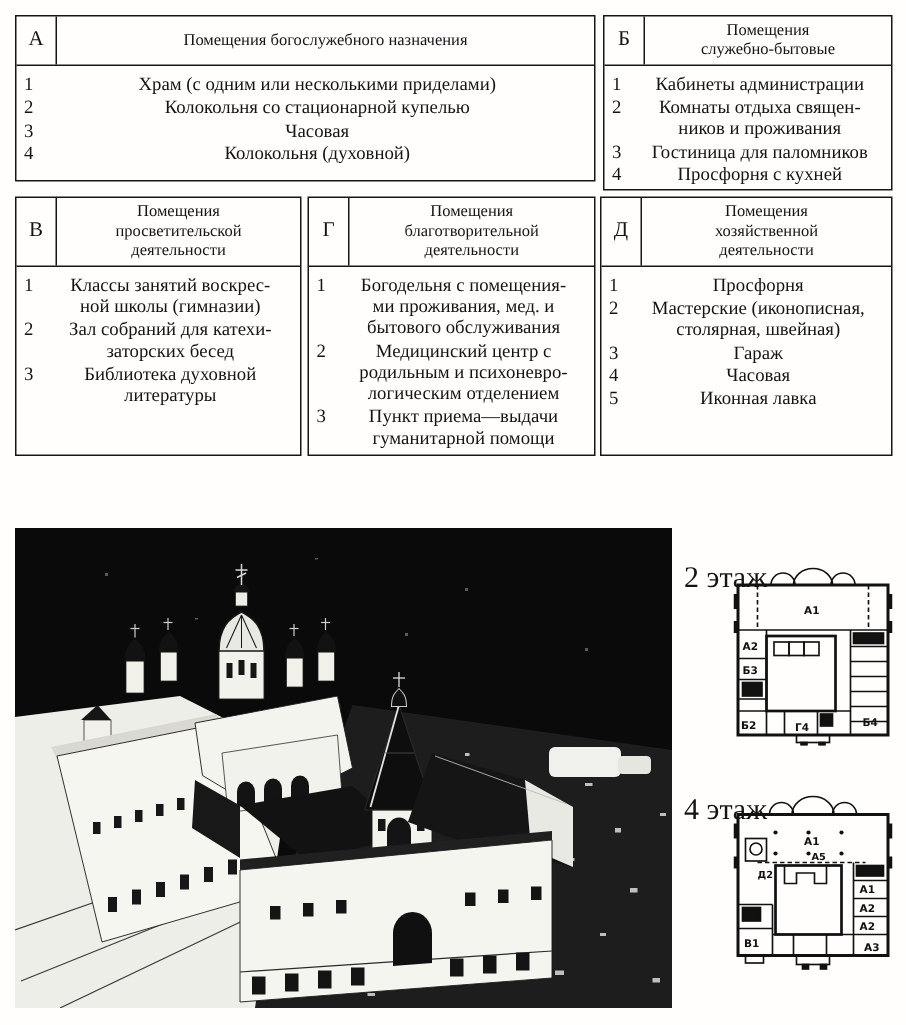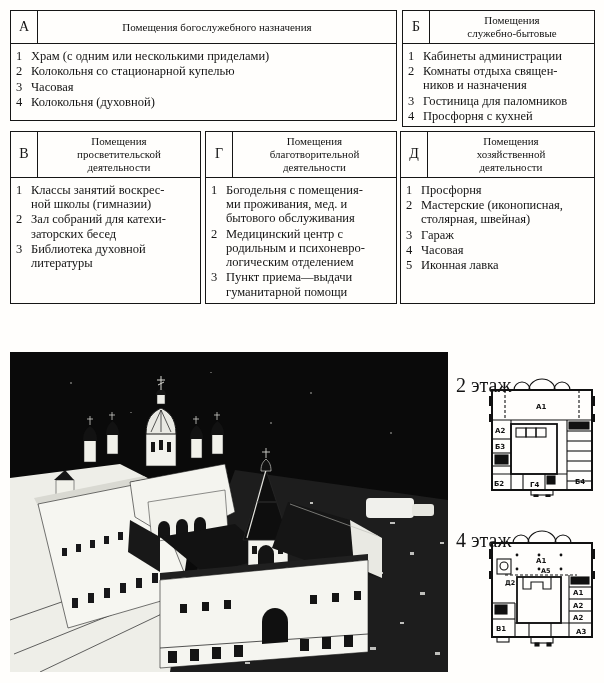--- a/index.html
+++ b/index.html
@@ -7,21 +7,21 @@
         font-family:"Liberation Serif", serif;color:#141414;overflow:hidden;}
   .tbl{position:absolute;border:1.6px solid #161616;background:#fffefc;box-sizing:border-box;}
   .hdr{display:flex;border-bottom:1.6px solid #161616;}
   .letter{width:26px;display:flex;align-items:center;justify-content:center;
           border-right:1.6px solid #161616;font-size:14px;}
   .title{flex:1;display:flex;align-items:center;justify-content:center;text-align:center;
          white-space:pre-line;font-size:11px;line-height:1.18;padding:3px 2px;}
   .bd{padding:5px 4px 0 5px;font-size:12.5px;line-height:1.14;}
   .item{display:flex;margin-bottom:1px;}
   .num{width:15px;flex:0 0 15px;}
-  .txt{flex:1;white-space:pre-line;}
+  .txt{flex:1;white-space:pre-line;text-align:center;}
   .floor-label{position:absolute;font-size:20px;white-space:nowrap;margin-top:24px;}
   #photo{position:absolute;left:10px;top:352px;}
   #plan2{position:absolute;left:489px;top:369px;}
   #plan1{position:absolute;left:489px;top:519px;}
   .plan text{font-family:"DejaVu Sans",sans-serif;font-size:7px;font-weight:bold;fill:#111;}
 </style>
 </head>
 <body>
 
 <div id="page">
@@ -58,21 +58,21 @@
 служебно-бытовые</div>
     </div>
     <div class="bd">
       <div class="item">
           <span class="num">1</span>
           <span class="txt">Кабинеты администрации</span>
         </div>
       <div class="item">
           <span class="num">2</span>
           <span class="txt">Комнаты отдыха священ-
-ников и назначения</span>
+ников и проживания</span>
         </div>
       <div class="item">
           <span class="num">3</span>
           <span class="txt">Гостиница для паломников</span>
         </div>
       <div class="item">
           <span class="num">4</span>
           <span class="txt">Просфорня с кухней</span>
         </div>
     </div>

